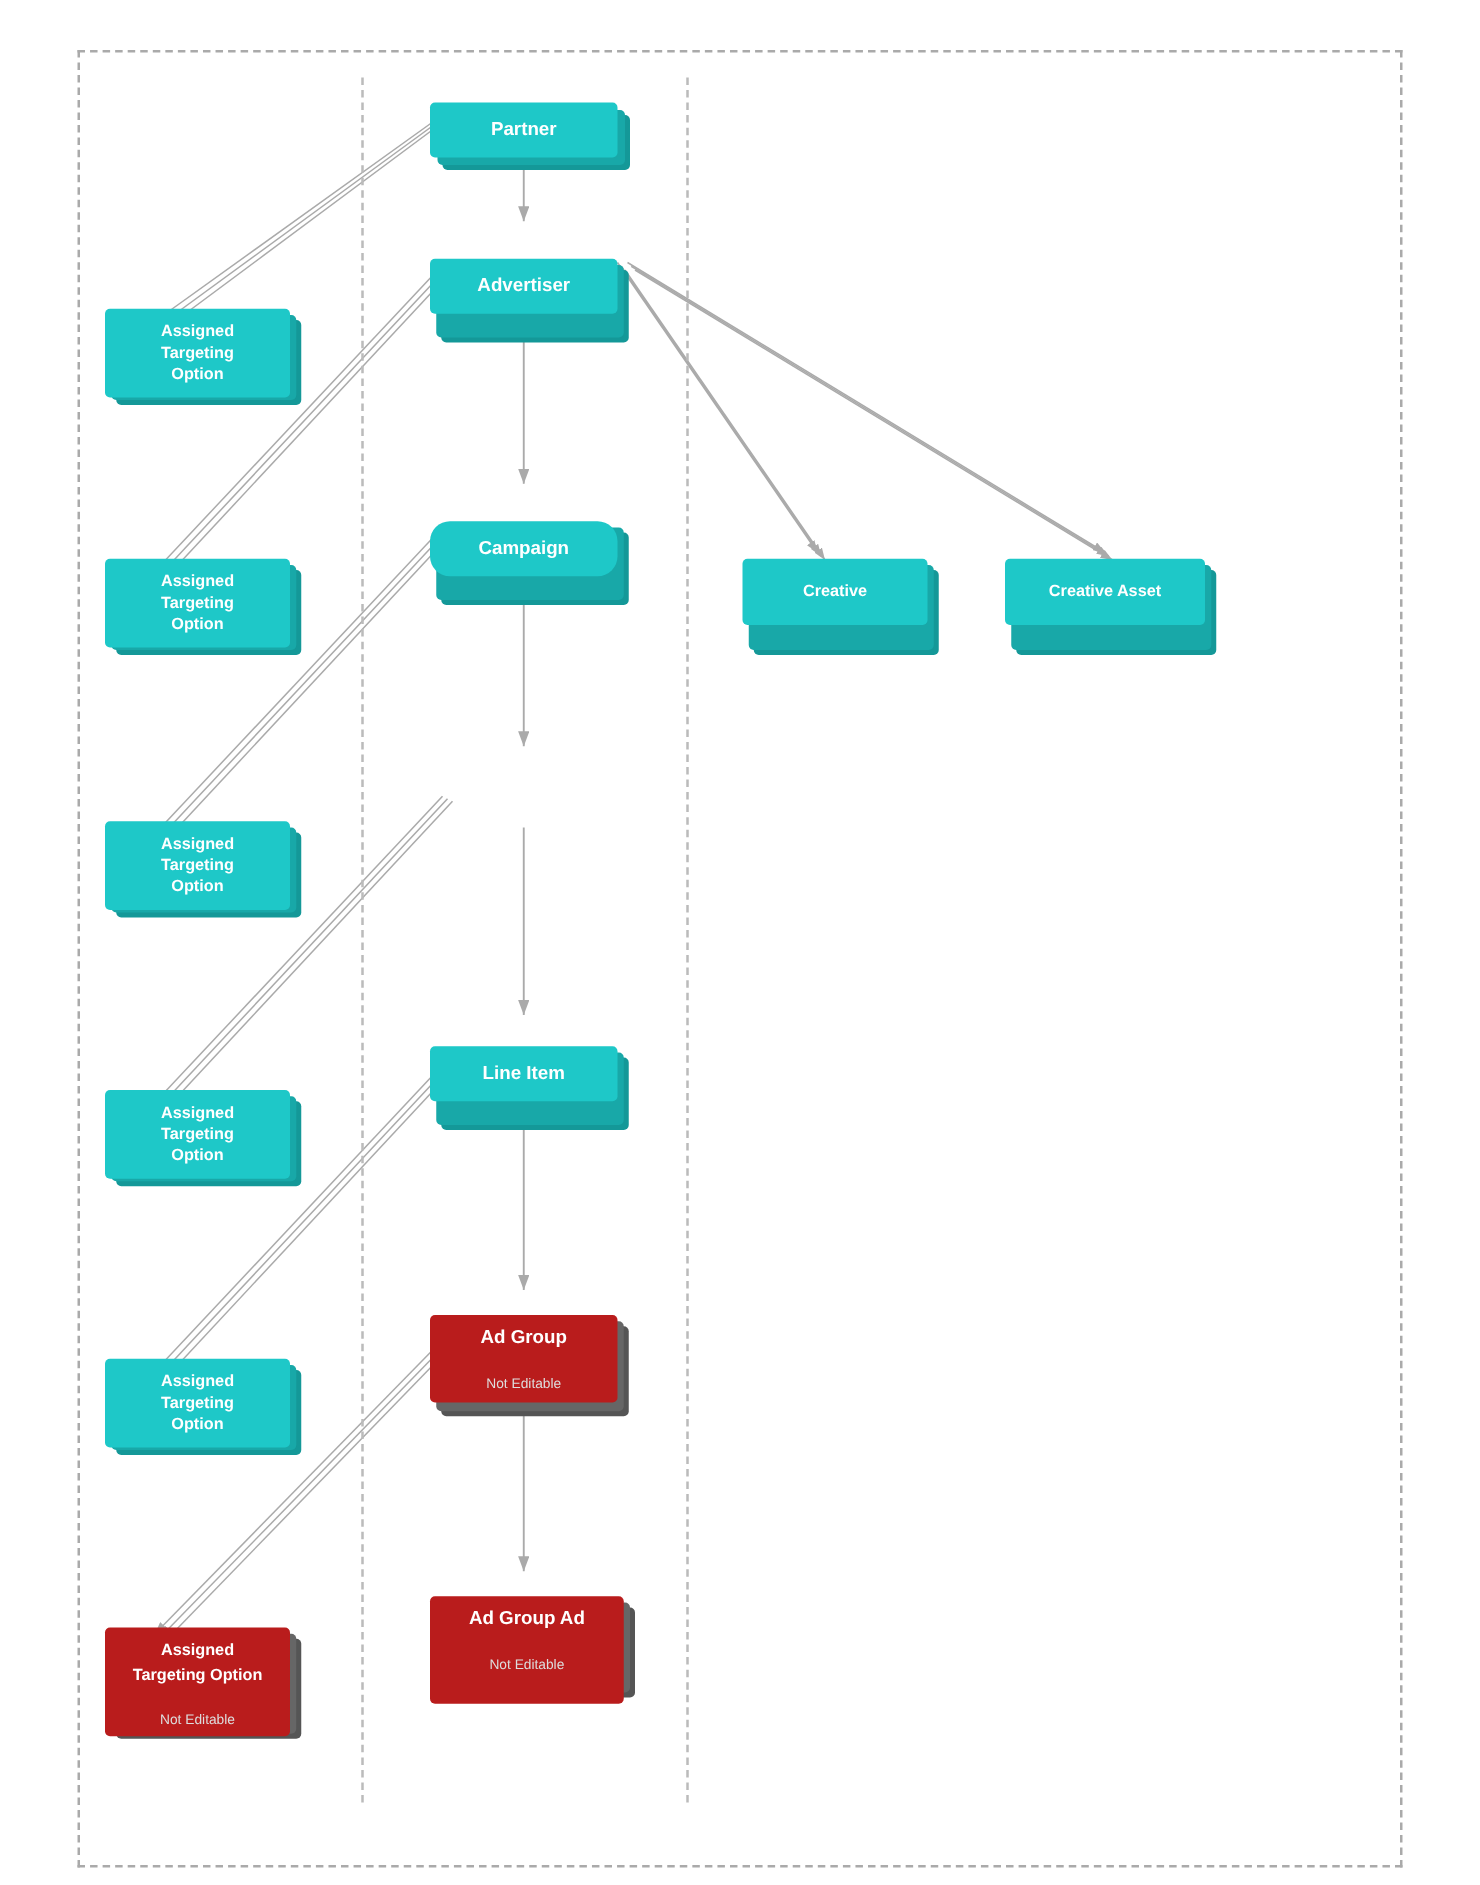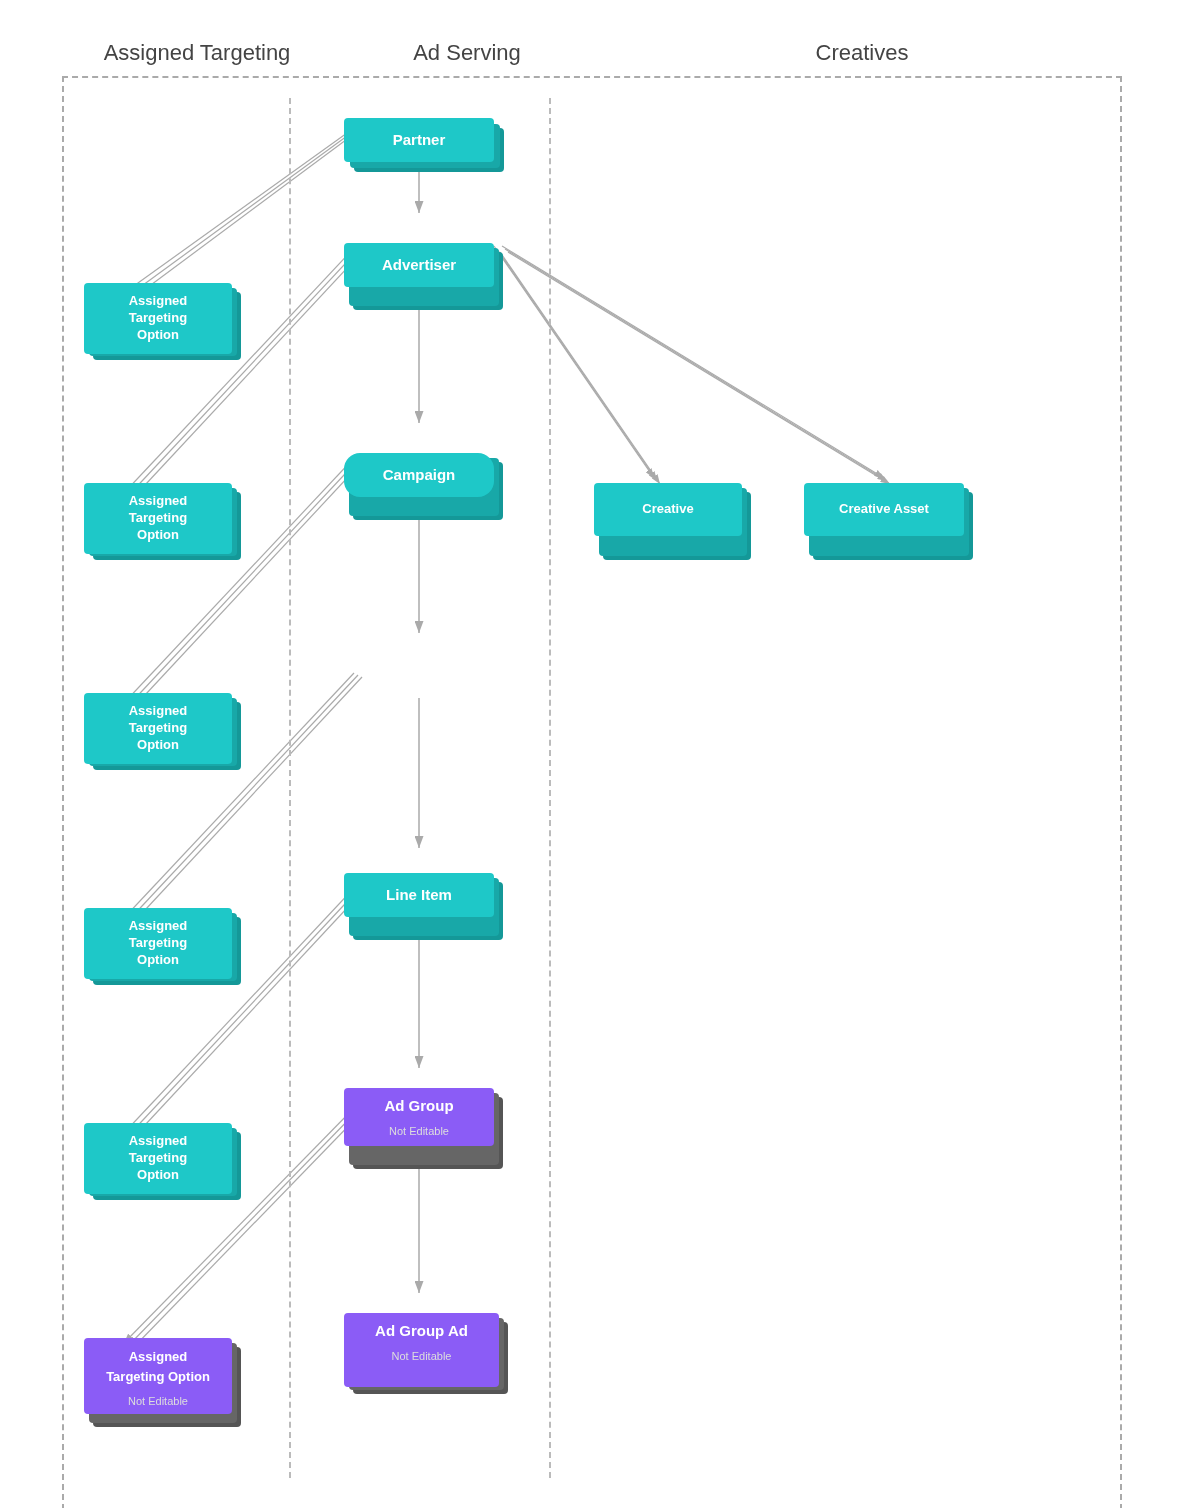--- a/index.html
+++ b/index.html
@@ -53,63 +53,58 @@
       text-align: center;
       padding: 12px 10px;
       border-radius: 4px;
       position: relative;
       box-shadow: 6px 6px 0 #18a8a8, 10px 10px 0 #149898;
       min-width: 140px;
       line-height: 1.3;
     }
 
     .node-gray {
-      background: #8b5cf6;
+      background: #b91c1c;
       color: white;
       font-weight: bold;
       font-size: 15px;
       text-align: center;
       padding: 8px 10px 4px 10px;
       border-radius: 4px;
       position: relative;
       box-shadow: 6px 6px 0 #666, 10px 10px 0 #555;
       min-width: 140px;
       line-height: 1.3;
     }
 
     .node-gray .not-editable {
       font-size: 11px;
       font-weight: normal;
       color: #ddd;
       display: block;
-      margin-top: 8px;
+      margin-top: 20px;
     }
 
     
     .connector-svg {
       position: absolute;
       top: 0;
       left: 0;
       width: 100%;
       height: 100%;
       pointer-events: none;
       overflow: visible;
     }
 
   </style>
 </head>
 <body>
 
 <div class="diagram-container">
 
-  <div class="headers">
-    <div class="header-col header-col-left">Assigned Targeting</div>
-    <div class="header-col header-col-mid">Ad Serving</div>
-    <div class="header-col header-col-right">Creatives</div>
-  </div>
 
   <div class="main-area">
     <svg class="connector-svg" xmlns="http://www.w3.org/2000/svg">
       <defs>
         <marker id="arrowhead" markerWidth="8" markerHeight="6" refX="8" refY="3" orient="auto">
           <polygon points="0 0, 8 3, 0 6" fill="#aaaaaa"></polygon>
         </marker>
       </defs>
 
       <line x1="355" y1="78" x2="355" y2="135" stroke="#aaa" stroke-width="1.5" marker-end="url(#arrowhead)"></line>

